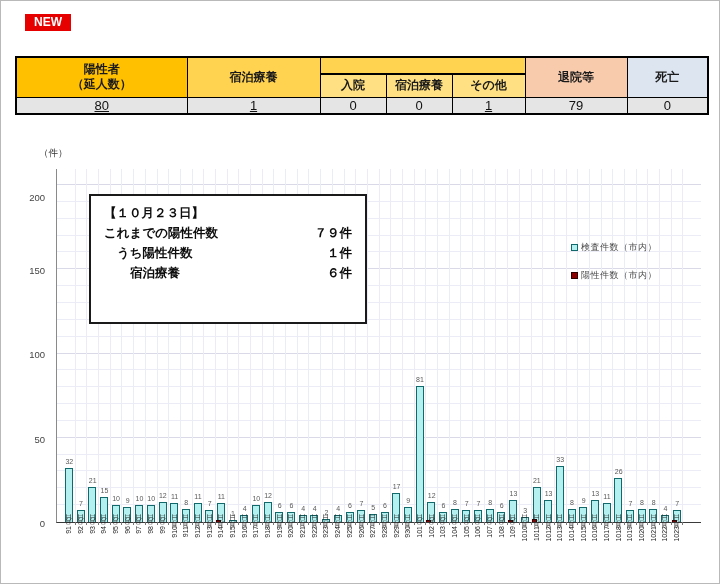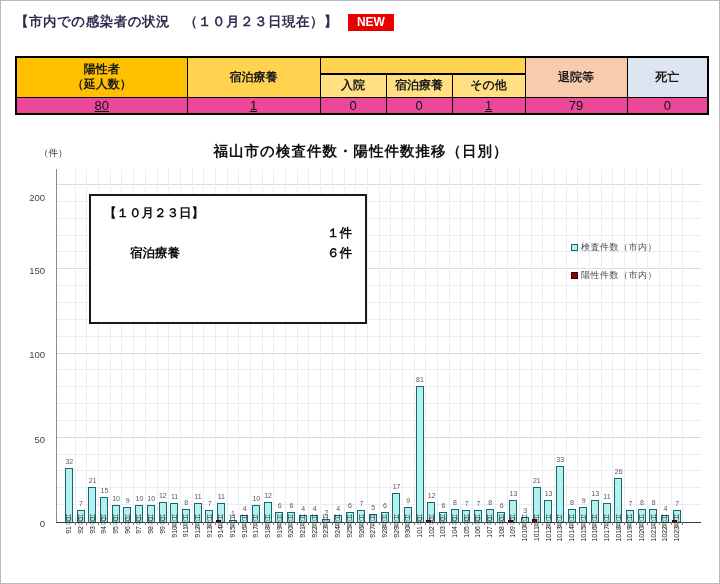--- a/index.html
+++ b/index.html
@@ -16,21 +16,21 @@
     margin-left: 10px; background: #e60000; color: #fff; font-weight: bold;
     font-size: 12px; padding: 2px 9px 3px; line-height: 1; display:inline-block;
   }
   
   table.status { position: absolute; top: 55px; left: 14px; width: 692px;
     border-collapse: collapse; table-layout: fixed; border: 2px solid #000; }
   table.status th, table.status td { border: 1px solid #000; text-align: center; vertical-align: middle; }
   table.status th { font-size: 12px; font-weight: bold; color: #1a1a1a; }
   tr.hr1 th { height: 17px; }
   tr.hr2 th { height: 23px; }
-  tr.vals td { height: 15px; font-size: 13px; color: #111; background: #ec4899; }
+  tr.vals td { height: 15px; font-size: 13px; color: #111; background: #e5e5e5; }
   .c-pos  { background: #ffc000; line-height: 1.25; }
   .c-cur  { background: #ffd24f; }
   .c-strip{ background: #ffd24f; border-bottom-width: 2px !important; }
   .c-sub  { background: #ffe082; margin-top: 36px; }
   .c-dis  { background: #f8cbad; }
   .c-dead { background: #dde5f0; }
   .linkval { text-decoration: underline; cursor: pointer; }
   
   .chart { position: absolute; top: 140px; left: 0; width: 720px; height: 444px; }
   .unit-label { position: absolute; top: 6px; left: 38px; font-size: 9.5px; color: #333; }
@@ -69,21 +69,20 @@
   .legend-item { position: absolute; display: flex; align-items: center; z-index: 5; }
   .legend-swatch { width: 7px; height: 7px; border: 1px solid #0d4d4d; margin-right: 3px; }
   .legend-label { font-size: 9px; color: #4a4a4a; letter-spacing: 0.5px; }
 </style>
 </head>
 <body>
 
 <div class="page">
 
   <div class="titlebar">
-    <span class="page-title">【市内での感染者の状況　（１０月２３日現在）】</span>
     <span class="new-badge">NEW</span>
   </div>
 
   <table class="status">
     <colgroup>
       <col style="width:171px">
         <col style="width:133px">
         <col style="width:66px">
       <col style="width:66px">
         <col style="width:73px">
@@ -113,21 +112,20 @@
         <td>0</td>
         <td><span class="linkval">1</span></td>
         <td>79</td>
         <td>0</td>
       </tr>
     </tbody>
   </table>
 
   <div class="chart">
     <div class="unit-label">（件）</div>
-    <div class="chart-title">福山市の検査件数・陽性件数推移（日別）</div>
 
     <div class="yaxis" id="y-axis">
         <div class="ytick" style="bottom: -5px;">0</div>
         <div class="ytick" style="bottom: 79px;">50</div>
         <div class="ytick" style="bottom: 163.5px;">100</div>
         <div class="ytick" style="bottom: 247.75px;">150</div>
         <div class="ytick" style="bottom: 321px;">200</div>
       </div>
 
     <div class="plot" id="plot">
@@ -424,21 +422,26 @@
             <div class="bar-label" style="bottom: 14.795px;">7</div>
             <div class="xlabel">10月23日</div>
           </div>
         </div>
     </div>
 
     <div class="info-box">
       <div class="info-line">
         <span class="lbl">【１０月２３日】</span>
       </div>
+      <div class="info-line">
+        <span class="lbl">これまでの陽性件数</span>
+        <span class="val">７９件</span>
+      </div>
       <div class="info-line ind1">
+        <span class="lbl">うち陽性件数</span>
         <span class="val">１件</span>
       </div>
       <div class="info-line ind2">
         <span class="lbl">宿泊療養</span>
         <span class="val">６件</span>
       </div>
     </div>
 
     <div class="legend-item" style="left:570px; top:100px;">
       <span class="legend-swatch" id="swatch-tests" style="background: rgb(179, 240, 239); border-color: rgb(17, 105, 107);"></span>

